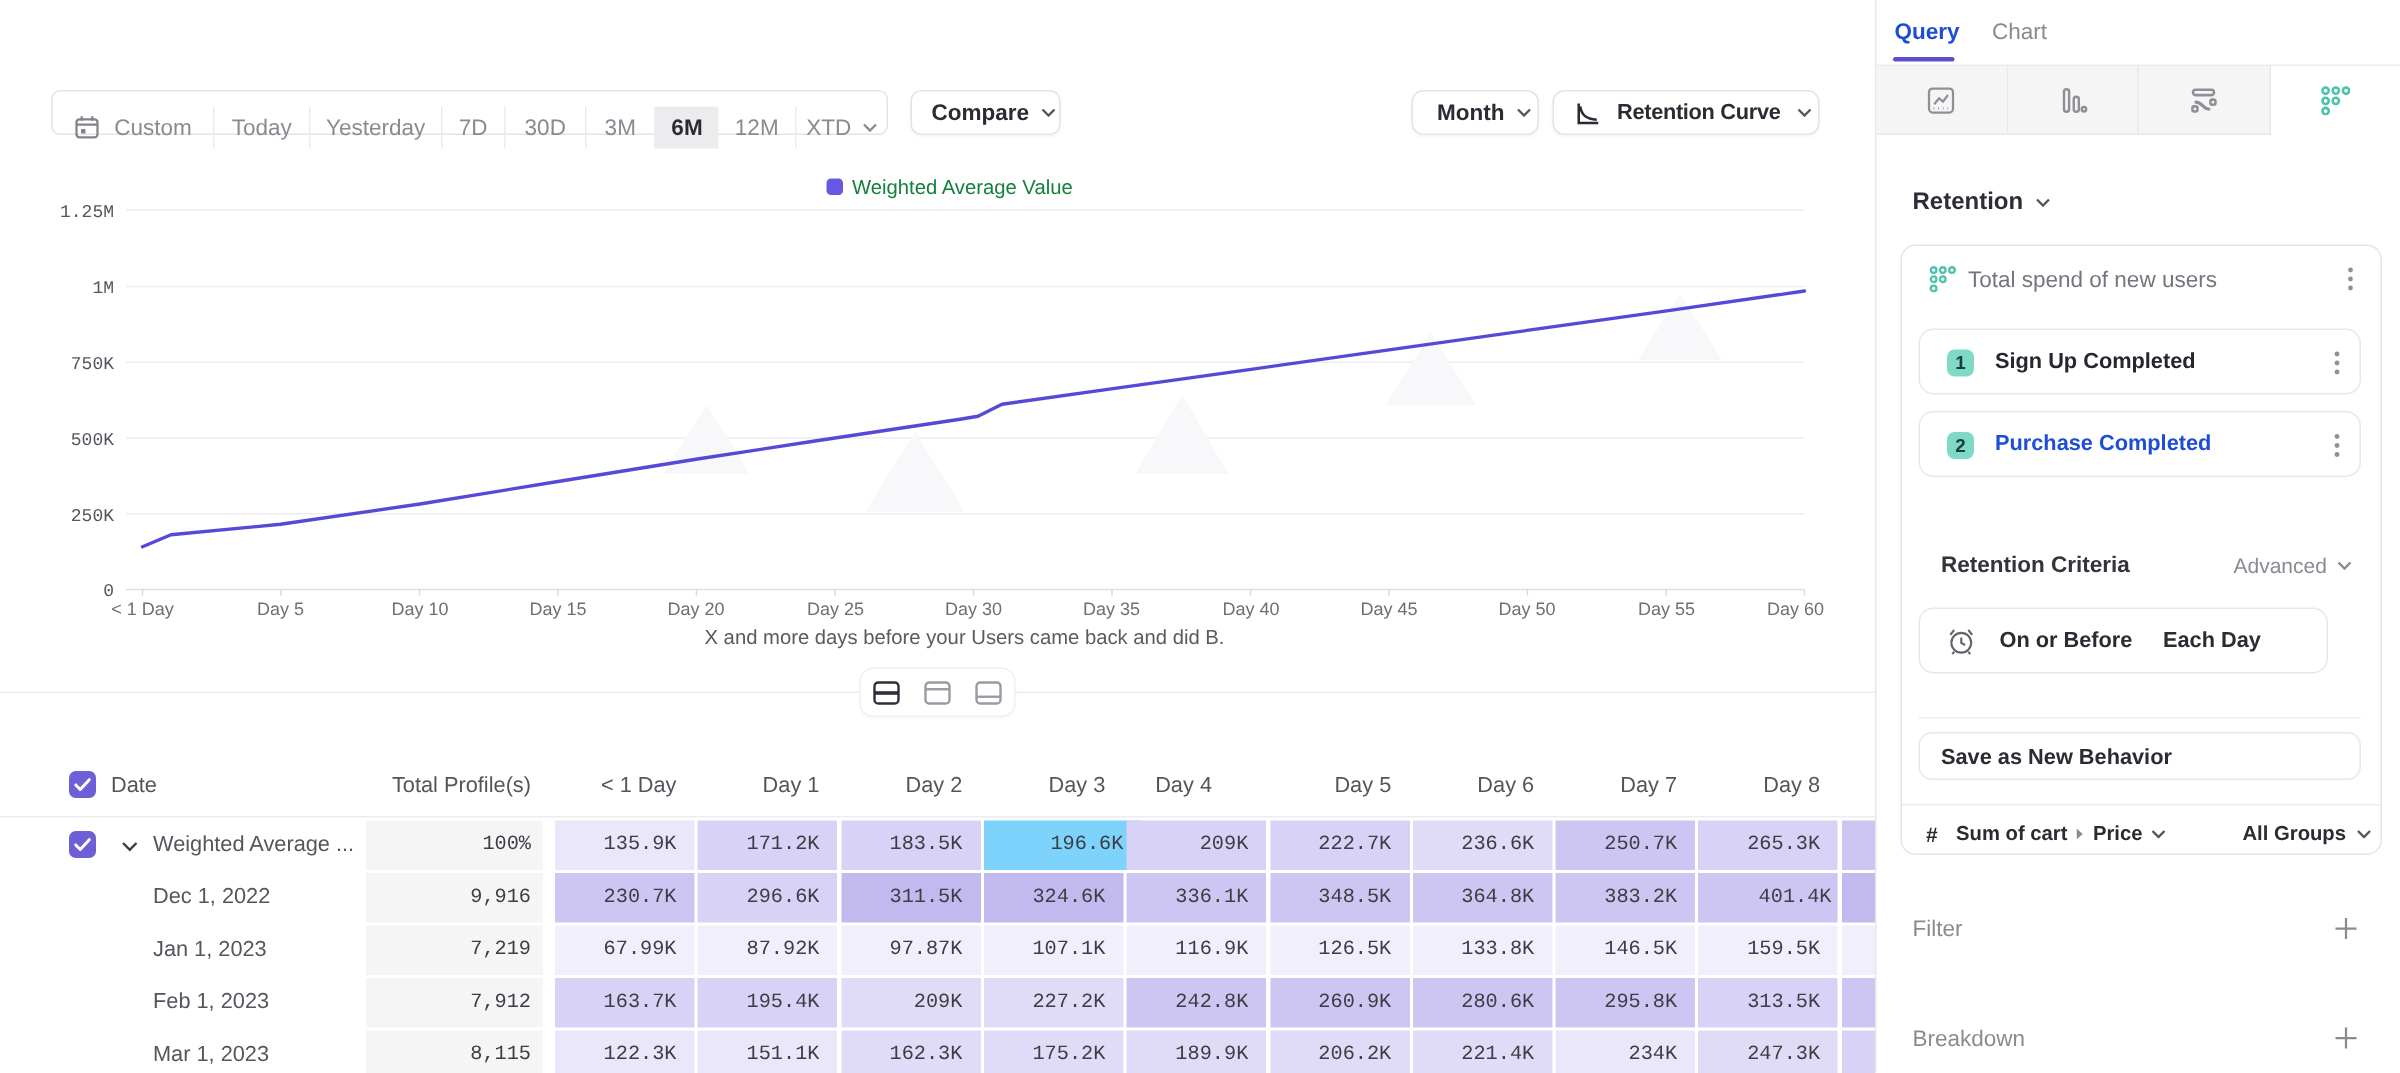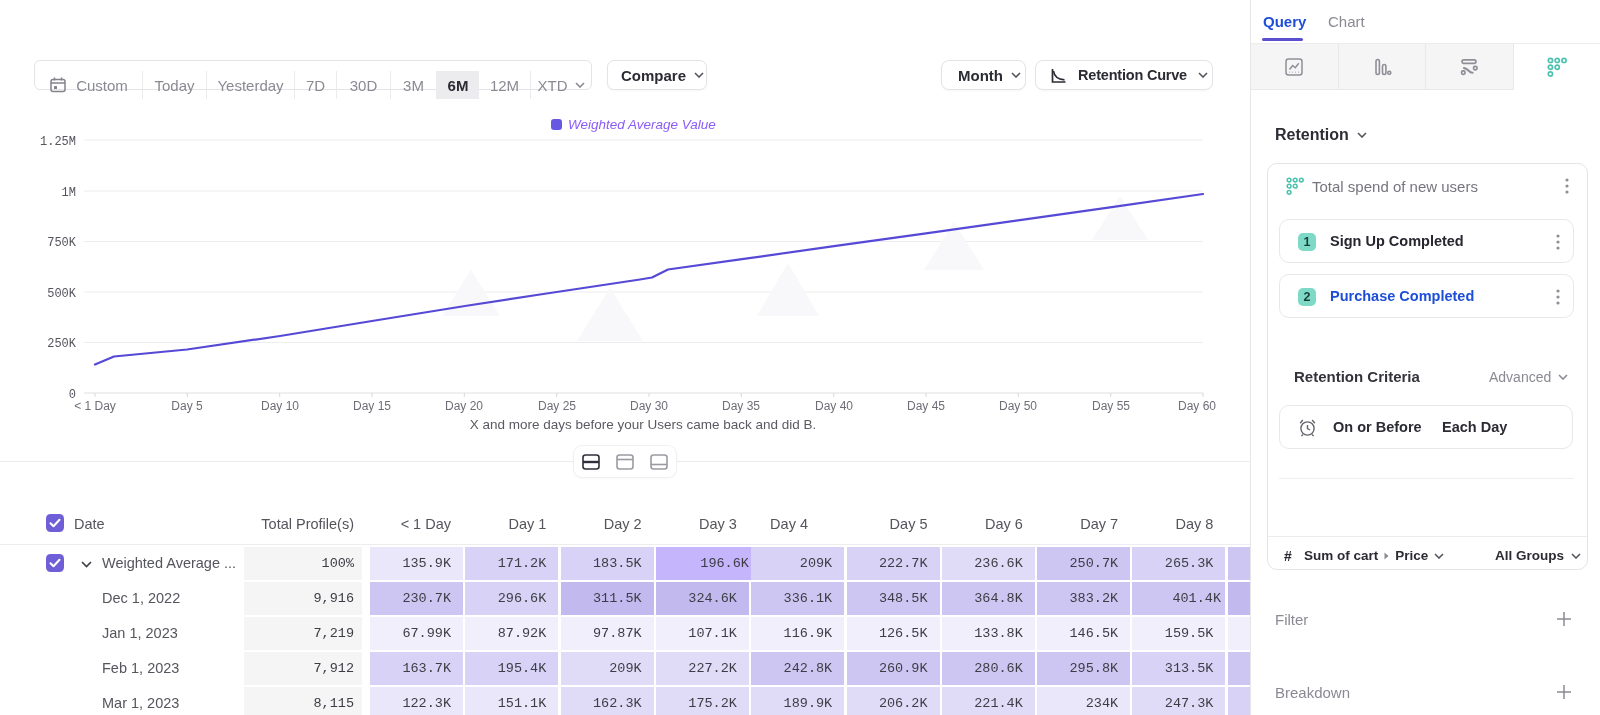--- a/index.html
+++ b/index.html
@@ -60,21 +60,21 @@
     <path d="M3.5 4c.7 5.5 3.6 8.3 11 8.8"></path>
   </svg>
   <span class="dark" style="font-size:14.5px; font-weight:700; letter-spacing:-0.2px;">Retention Curve</span>
   <svg width="10" height="6" viewBox="0 0 10 6" fill="none" stroke="#55555e" stroke-width="1.6">
       <path d="M1 1l4 4 4-4"></path>
     </svg>
 </div>
 
 <div class="abs" style="left:551px; top:117px; display:flex; align-items:center; gap:6px;">
   <span style="width:11px; height:11px; background:#6658e3; border-radius:3px; display:block;"></span>
-  <span style="font-size:13.5px; color:#8b5cf6;font-style:italic;">Weighted Average Value</span>
+  <span style="font-size:13.5px; color:#15803d;">Weighted Average Value</span>
 </div>
 
 <svg class="abs" style="left:0; top:100px;" width="1250" height="345" viewBox="0 0 1250 345">
 
   <g stroke="#ededef" stroke-width="1">
     <line x1="84" y1="40" x2="1203" y2="40"></line>
     <line x1="84" y1="91" x2="1203" y2="91"></line>
     <line x1="84" y1="141.5" x2="1203" y2="141.5"></line>
     <line x1="84" y1="192" x2="1203" y2="192"></line>
     <line x1="84" y1="242.5" x2="1203" y2="242.5"></line>
@@ -172,21 +172,21 @@
         <path d="M4.5 9.3l3 3 6-6.5"></path>
       </svg></div>
     <svg class="abs" style="left:81px; top:561px;" width="11" height="7" viewBox="0 0 11 7" fill="none" stroke="#3c3c44" stroke-width="1.6">
       <path d="M1 1l4.5 4.5L10 1"></path>
     </svg>
     <div class="abs" style="left:102px; top:547px; height:33px; line-height:33px; font-size:14.5px; color:#55555d;">Weighted Average ...</div>
     <div class="cell" style="left:244px; top:547px; width:118px; background:#f5f5f6; padding-right:8px;">100%</div>
     <div class="cell" style="left:370px; top:547px; width:93px; background:#eae7fa;">135.9K</div>
     <div class="cell" style="left:465.3px; top:547px; width:93px; background:#d7d2f6;">171.2K</div>
     <div class="cell" style="left:560.6px; top:547px; width:93px; background:#d7d2f6;">183.5K</div>
-    <div class="cell" style="left:655.9px; top:547px; width:105px; background:#c4b5fd;">196.6K</div>
+    <div class="cell" style="left:655.9px; top:547px; width:105px; background:#7dd3fc;">196.6K</div>
     <div class="cell" style="left:751.2px; top:547px; width:93px; background:#d7d2f6;">209K</div>
     <div class="cell" style="left:846.5px; top:547px; width:93px; background:#d7d2f6;">222.7K</div>
     <div class="cell" style="left:941.8px; top:547px; width:93px; background:#e0dcf8;">236.6K</div>
     <div class="cell" style="left:1037.1px; top:547px; width:93px; background:#cdc6f2;">250.7K</div>
     <div class="cell" style="left:1132.4px; top:547px; width:93px; background:#d7d2f6;">265.3K</div>
     <div class="abs" style="left:1227.7px; top:547px; width:22.3px; height:33px; background:#cdc6f2;"></div>
     <div class="abs" style="left:102px; top:582px; height:33px; line-height:33px; font-size:14.5px; color:#55555d;">Dec 1, 2022</div>
     <div class="cell" style="left:244px; top:582px; width:118px; background:#f5f5f6; padding-right:8px;">9,916</div>
     <div class="cell" style="left:370px; top:582px; width:93px; background:#cdc6f2;">230.7K</div>
     <div class="cell" style="left:465.3px; top:582px; width:93px; background:#d7d2f6;">296.6K</div>
@@ -323,33 +323,36 @@
       </svg>
     </div>
 
     <div class="abs" style="left:26px; top:204px; font-size:15px; font-weight:700; color:#33333b;">Retention Criteria</div>
     <div class="abs" style="left:221px; top:205px; font-size:14px; color:#8a8a93; display:flex; align-items:center; gap:7px;">Advanced
       <svg width="10" height="6" viewBox="0 0 10 6" fill="none" stroke="#8a8a93" stroke-width="1.6">
           <path d="M1 1l4 4 4-4"></path>
         </svg>
     </div>
 
-    <div class="abs" style="left:11px; top:241px; width:294px; height:44px; border:1px solid #e8e8ea; border-radius:10px;">
+    <div class="abs" style="left:11px; top:241px; width:273px; height:44px; border:1px solid #e8e8ea; border-radius:10px;">
       <svg class="abs" style="left:17px; top:11px;" width="21" height="21" viewBox="0 0 21 21" fill="none" stroke="#64646d" stroke-width="1.4">
         <circle cx="10.5" cy="11.5" r="6.6"></circle>
         <path d="M10.5 8v3.6l2.6 1.4"></path>
         <path d="M3.2 6.2L5.8 3M17.8 6.2L15.2 3"></path>
         <path d="M5.8 17.5l-1.3 1.6M15.2 17.5l1.3 1.6"></path>
       </svg>
       <div class="abs" style="left:53px; top:13px; font-size:14.5px; font-weight:700; color:#2b2b33;">On or Before</div>
       <div class="abs" style="left:162px; top:13px; font-size:14.5px; font-weight:700; color:#2b2b33;">Each Day</div>
     </div>
 
     <div class="abs" style="left:11px; top:314px; width:295px; height:1px; background:#efeff1;"></div>
 
+    <div class="abs" style="left:11px; top:324px; width:295px; height:32px; border:1px solid #e8e8ea; border-radius:9px;">
+      <div class="abs" style="left:14px; top:8px; font-size:14.5px; font-weight:700; color:#2b2b33;">Save as New Behavior</div>
+    </div>
 
     <div class="abs" style="left:0; top:372px; width:319px; height:1px; background:#ececee;"></div>
     <div class="abs" style="left:16px; top:384px; font-size:14px; font-weight:700; color:#2b2b33;">#</div>
     <div class="abs" style="left:36px; top:384px; font-size:13.5px; font-weight:700; color:#2b2b33; display:flex; align-items:center; gap:6px;">
       Sum of cart
       <svg width="5" height="8" viewBox="0 0 5 8" fill="#8a8a93">
           <path d="M0.5 0.5l4 3.5-4 3.5z"></path>
         </svg>
       Price
       <svg width="10" height="6" viewBox="0 0 10 6" fill="none" stroke="#55555e" stroke-width="1.6">

